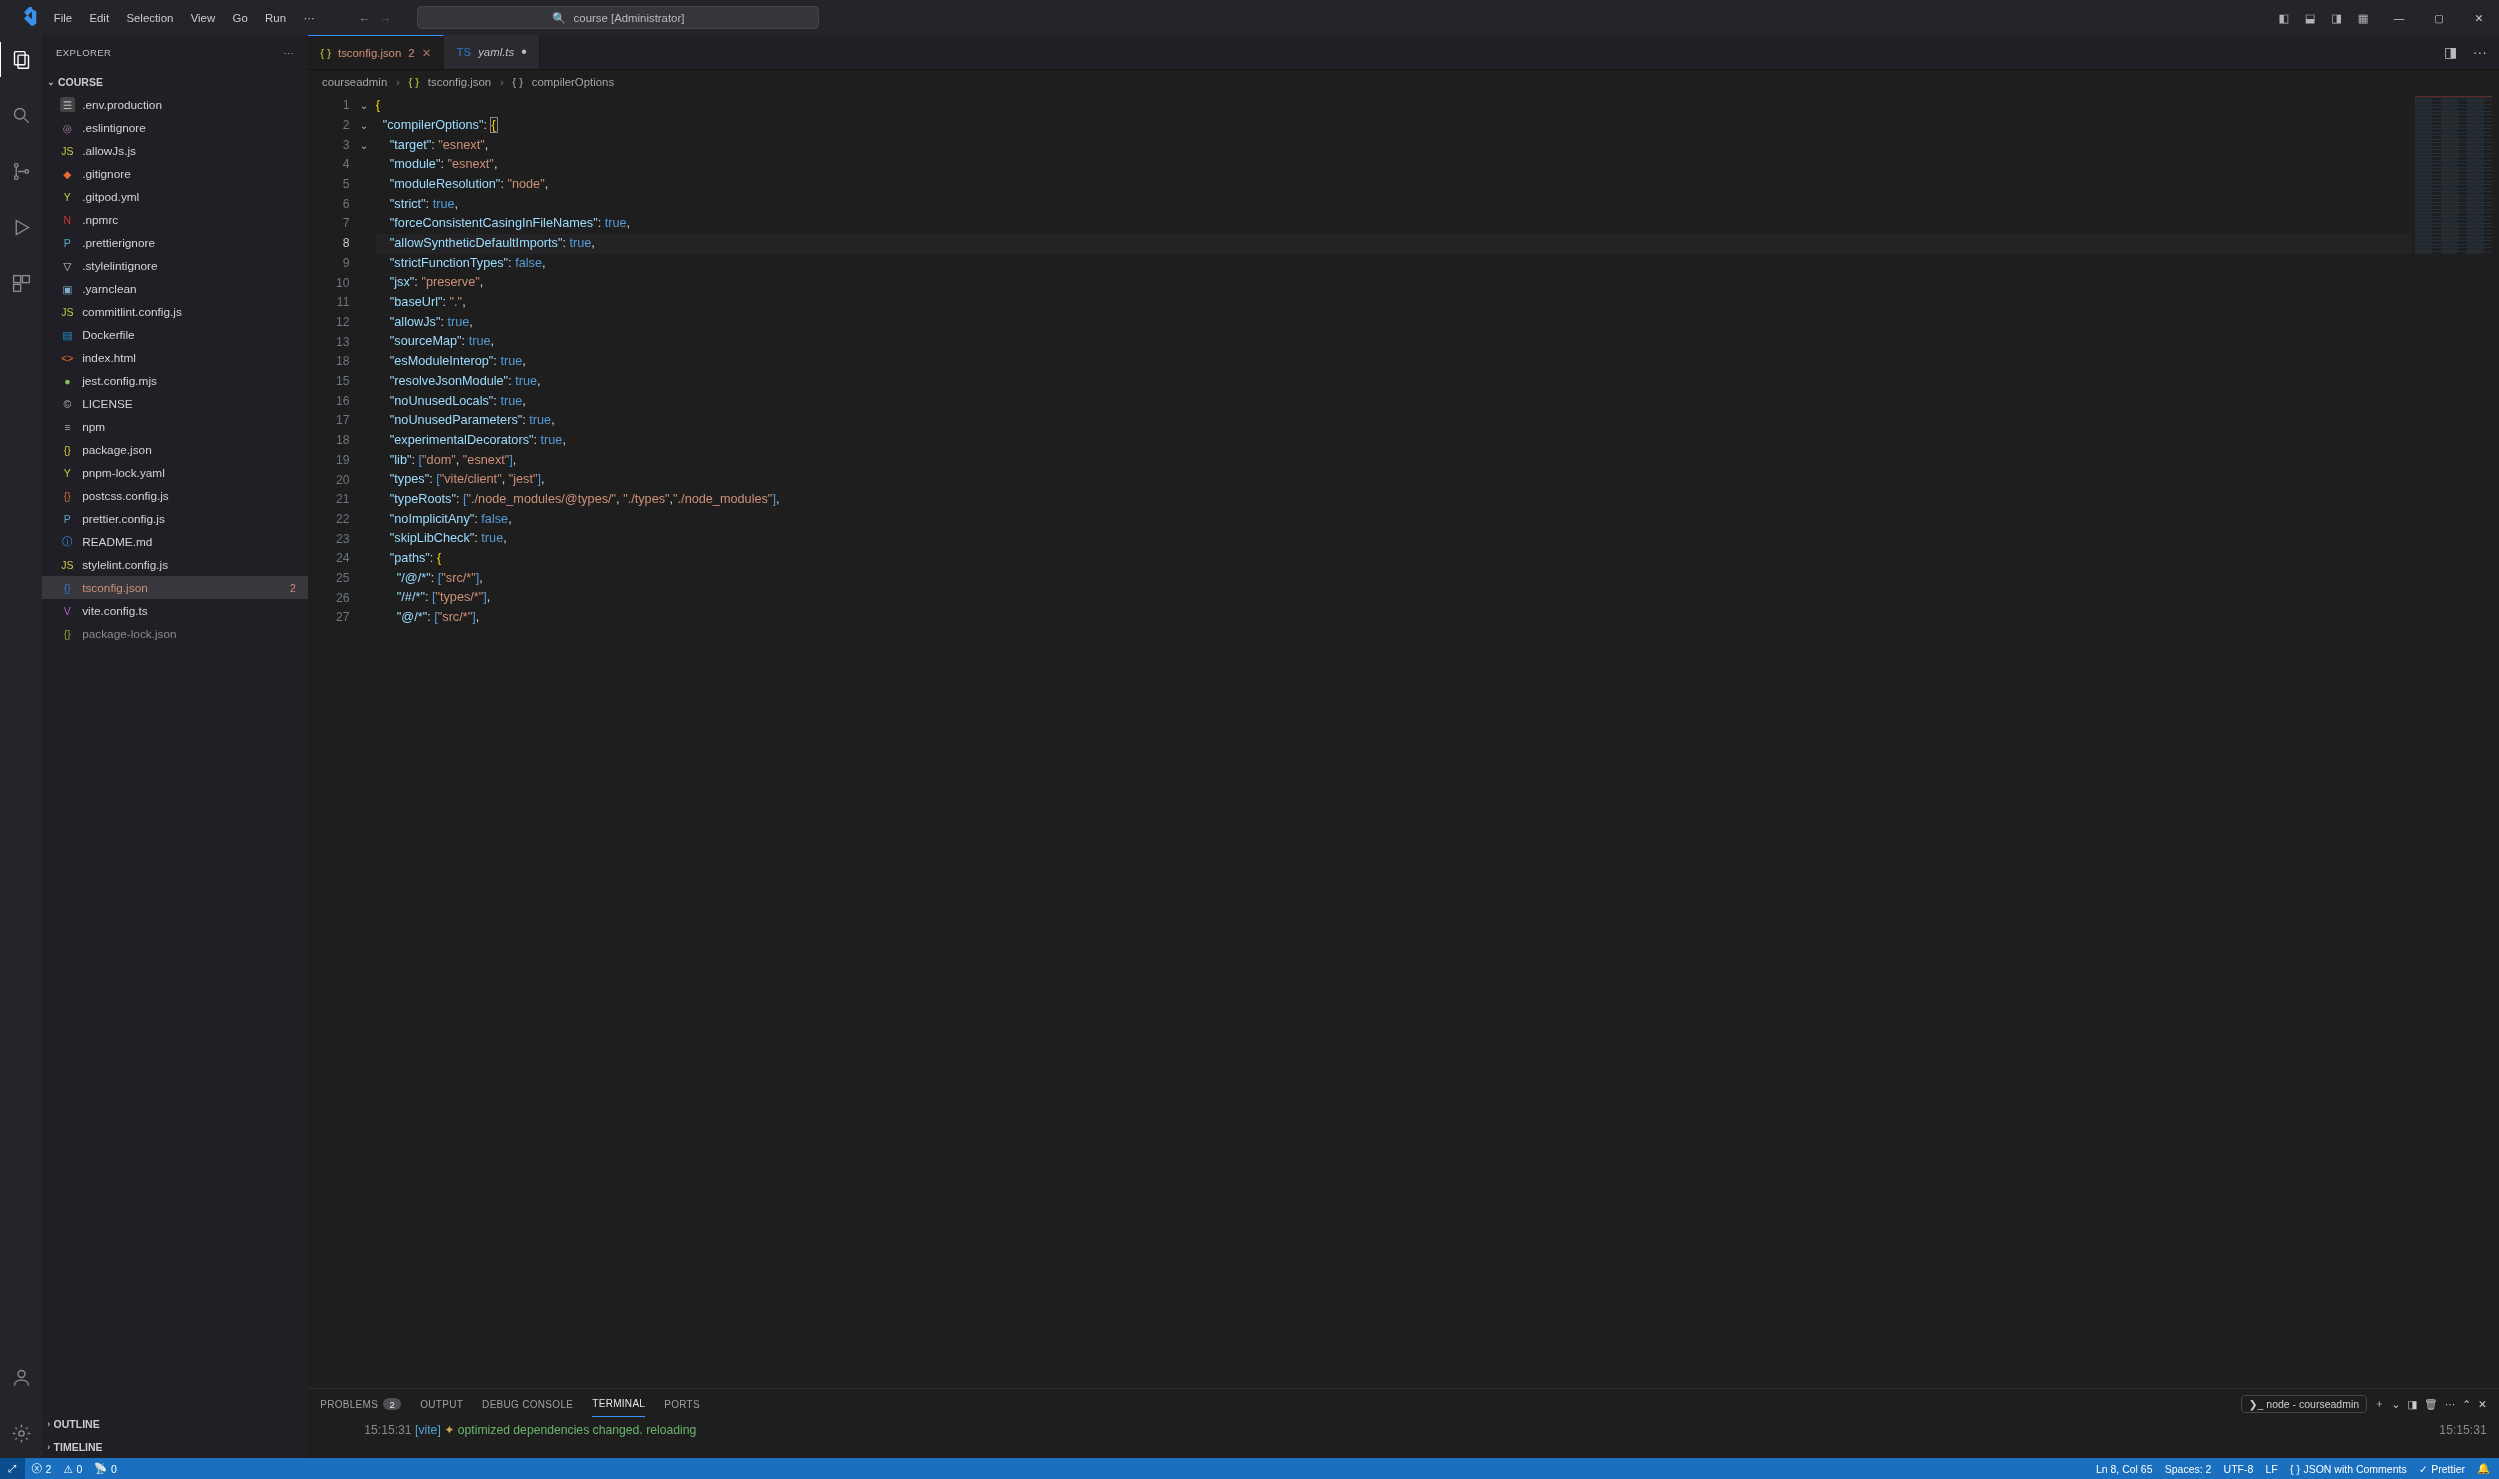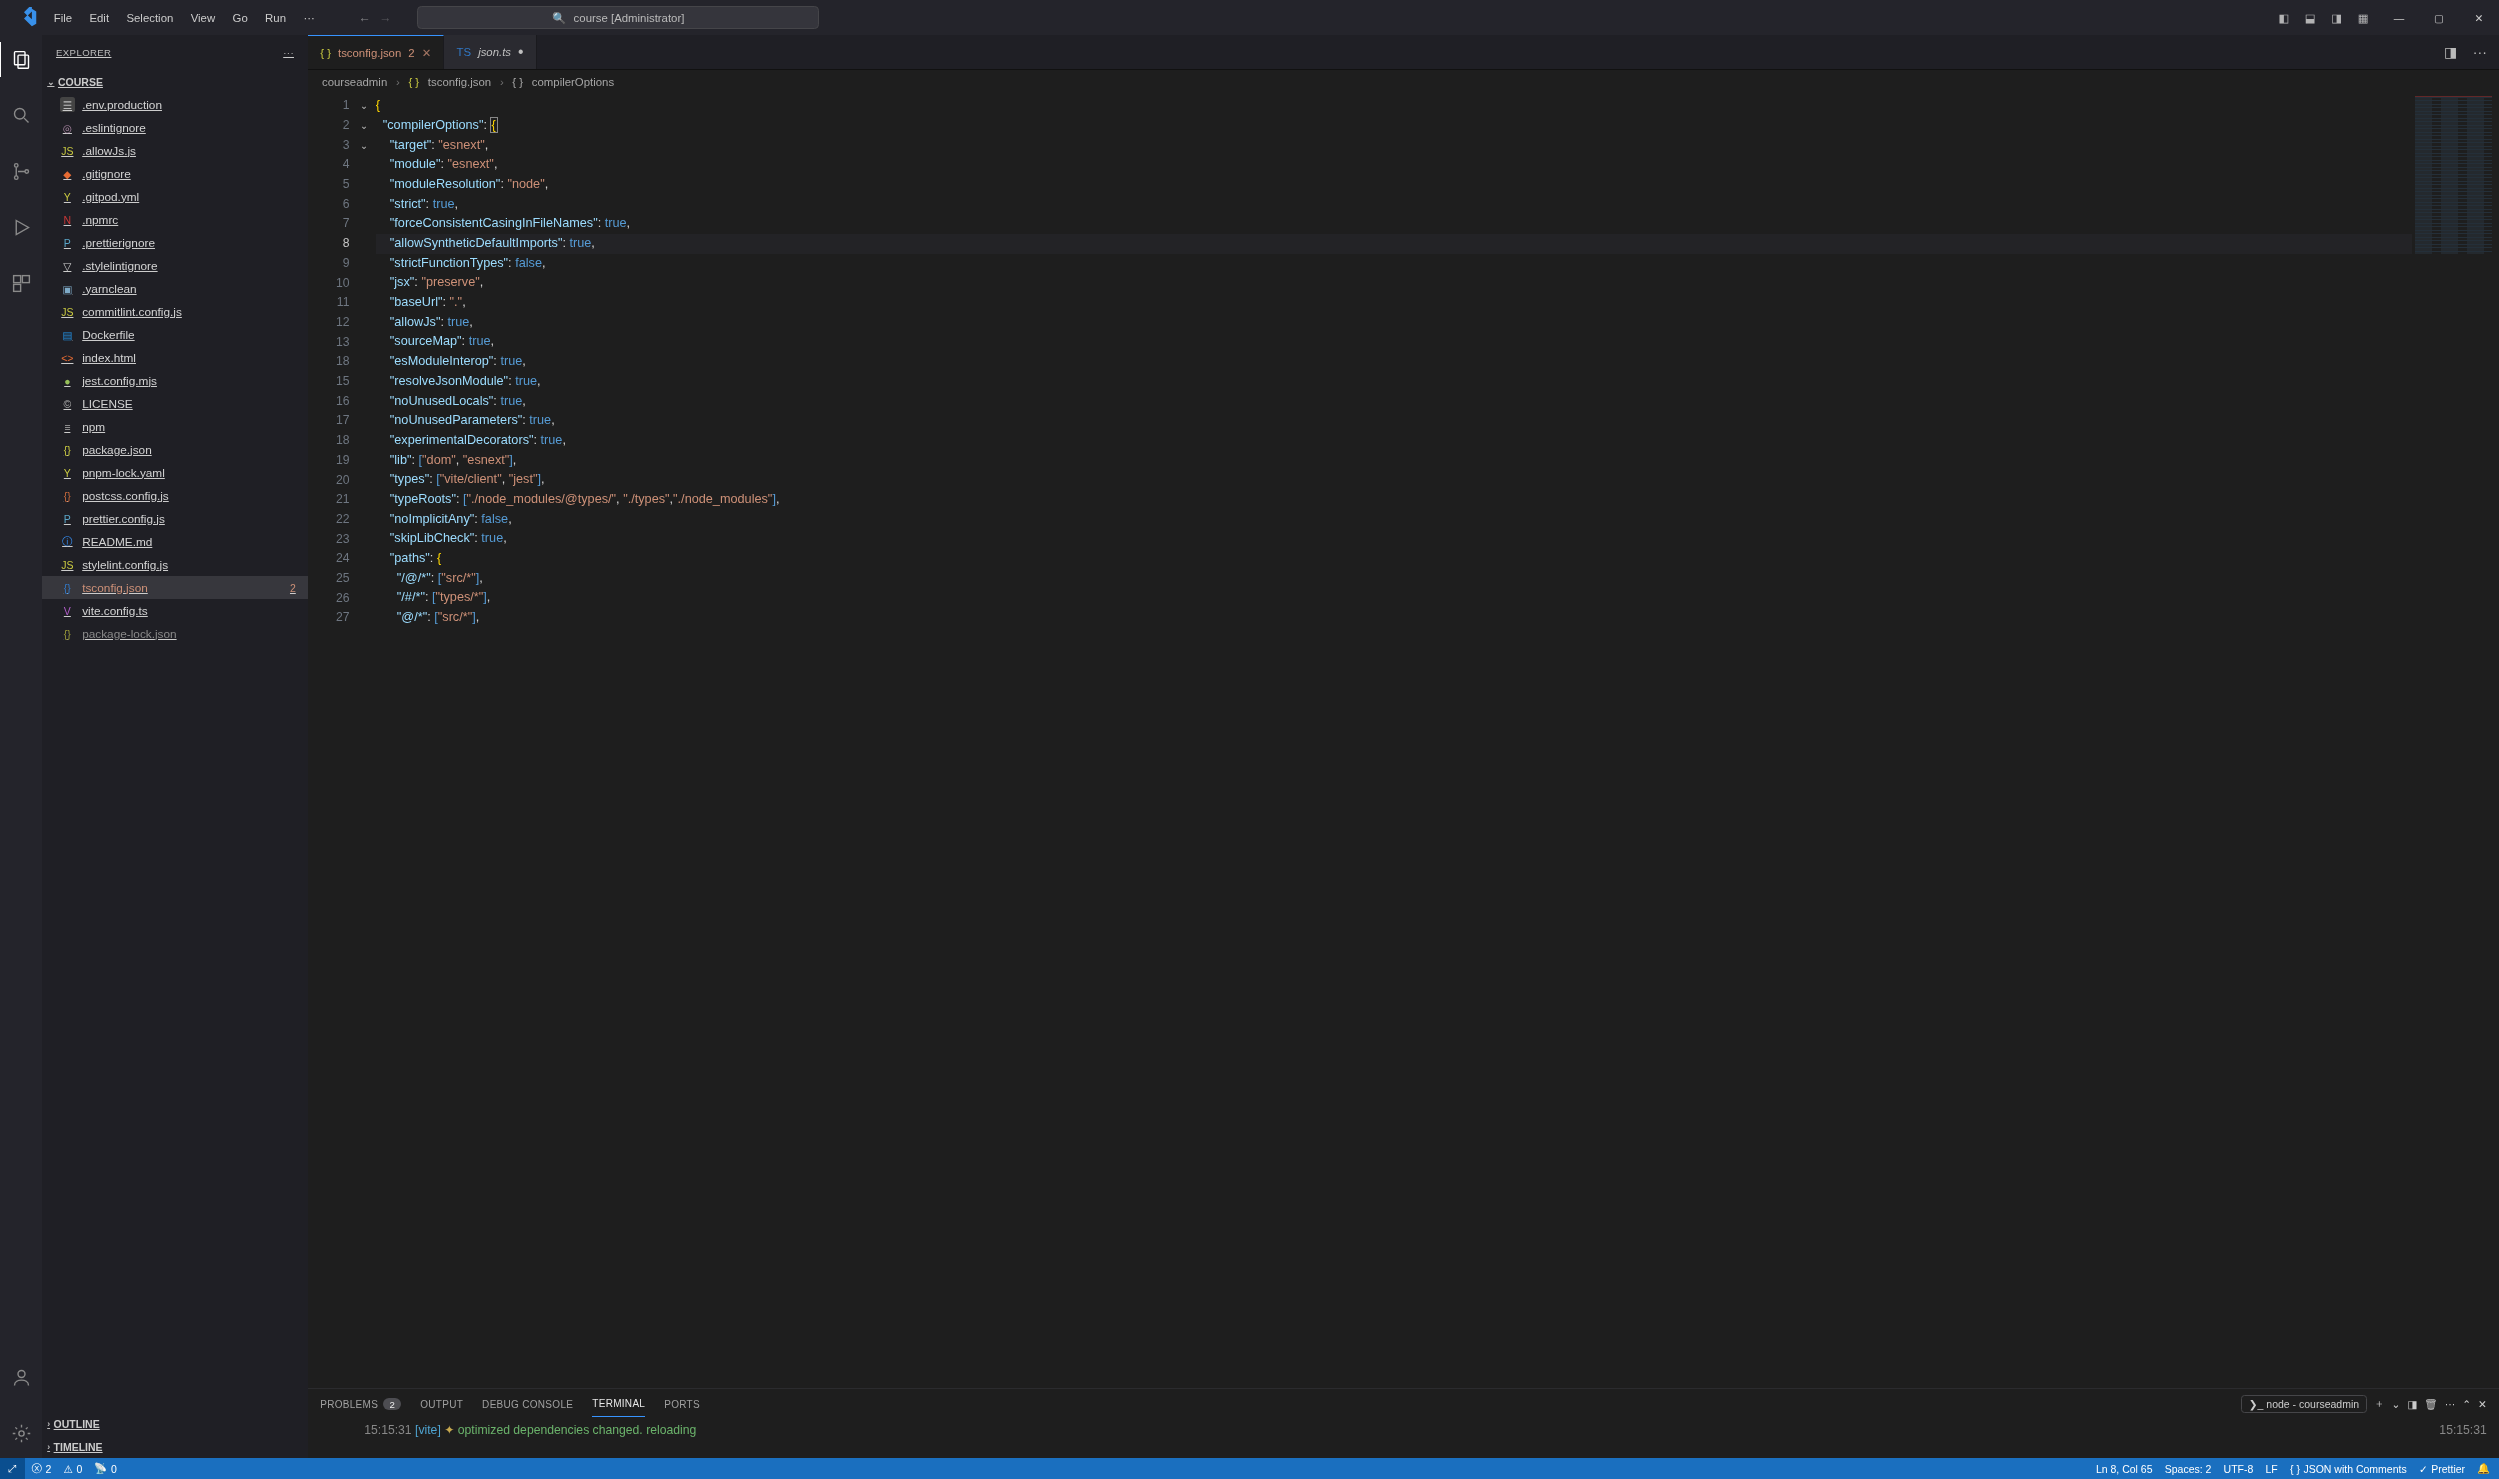--- a/index.html
+++ b/index.html
@@ -22,21 +22,21 @@
 .titlebar .win-controls div { width: 40px; height: 35px; display: flex; align-items: center; justify-content: center; font-size: 10.5px; }
 
 .main { flex: 1; display: flex; overflow: hidden; }
 
 .activitybar { width: 42px; background: #24242b; display: flex; flex-direction: column; justify-content: space-between; align-items: center; padding: 7px 0; }
 .activitybar .top, .activitybar .bottom { display: flex; flex-direction: column; gap: 21px; align-items: center; }
 .activitybar .icon { width: 42px; height: 35px; display: flex; align-items: center; justify-content: center; color: #8a8a8a; }
 .activitybar .icon.active { color: #fff; border-left: 1.7px solid #fff; }
 .ico { width: 21px; height: 21px; }
 
-.sidebar { width: 266px; background: #1f1f25; display: flex; flex-direction: column; color: #cccccc; text-decoration: underline; }
+.sidebar { width: 266px; background: #1f1f25; display: flex; flex-direction: column; color: #cccccc; }
 .sidebar .header { height: 35px; display: flex; align-items: center; justify-content: space-between; padding: 0 14px; font-size: 9.6px; letter-spacing: 0.4px; text-transform: uppercase; color: #bdbdbd; }
 .sidebar .section-title { height: 23px; display: flex; align-items: center; padding: 0 5.2px; font-size: 10.5px; font-weight: 600; text-transform: uppercase; gap: 3.5px; }
 .sidebar .section-title .chev { font-size: 8.7px; opacity: .9; }
 .sidebar .tree { flex: 1; overflow: auto; }
 .file { display: flex; align-items: center; height: 23px; padding-left: 17.5px; gap: 7px; font-size: 11.8px; color: #d4d4d4; cursor: default; }
 .file.selected { background: #37373d; }
 .file.warn { color: #ce9178; }
 .file .badge { margin-left: auto; margin-right: 12.2px; color: #ce9178; font-size: 10.5px; }
 .file .fi { width: 15.7px; height: 15.7px; display: flex; align-items: center; justify-content: center; font-size: 10.5px; border-radius: 2.6px; flex: 0 0 15.7px; }
 .fi-env{background:#444;color:#bbb;} .fi-dot{color:#b48ead;} .fi-js{color:#cbcb41;} .fi-git{color:#e66b33;} .fi-yml{color:#cbcb41;} .fi-npm{color:#cb3837;} .fi-pret{color:#5aa5c7;} .fi-style{color:#d7d7d7;} .fi-yarn{color:#7eaac7;} .fi-docker{color:#2496ed;} .fi-html{color:#e66b33;} .fi-jest{color:#96bf59;} .fi-lic{color:#b0b0b0;} .fi-txt{color:#aaa;} .fi-json{color:#cbcb41;} .fi-info{color:#3794ff;} .fi-ts{color:#3178c6;} .fi-vite{color:#b15dc9;} .fi-jsonr{color:#cb6a3c;}
@@ -304,21 +304,21 @@
     <div class="editorarea">
       <div class="tabs">
         <div class="tab active problems">
           <span style="color:#cbcb41">{ }</span>
           <span>tsconfig.json</span>
           <span style="color:#ce9178">2</span>
           <span class="close">✕</span>
         </div>
         <div class="tab">
           <span style="color:#3178c6">TS</span>
-          <span style="font-style:italic">json.ts</span>
+          <span style="font-style:italic">yaml.ts</span>
           <span class="dot">•</span>
         </div>
         <div class="flex-grow"></div>
         <div class="tab-acts">
           <span>◨</span>
           <span>···</span>
         </div>
       </div>
       <div class="breadcrumbs">
         <span>courseadmin</span>

